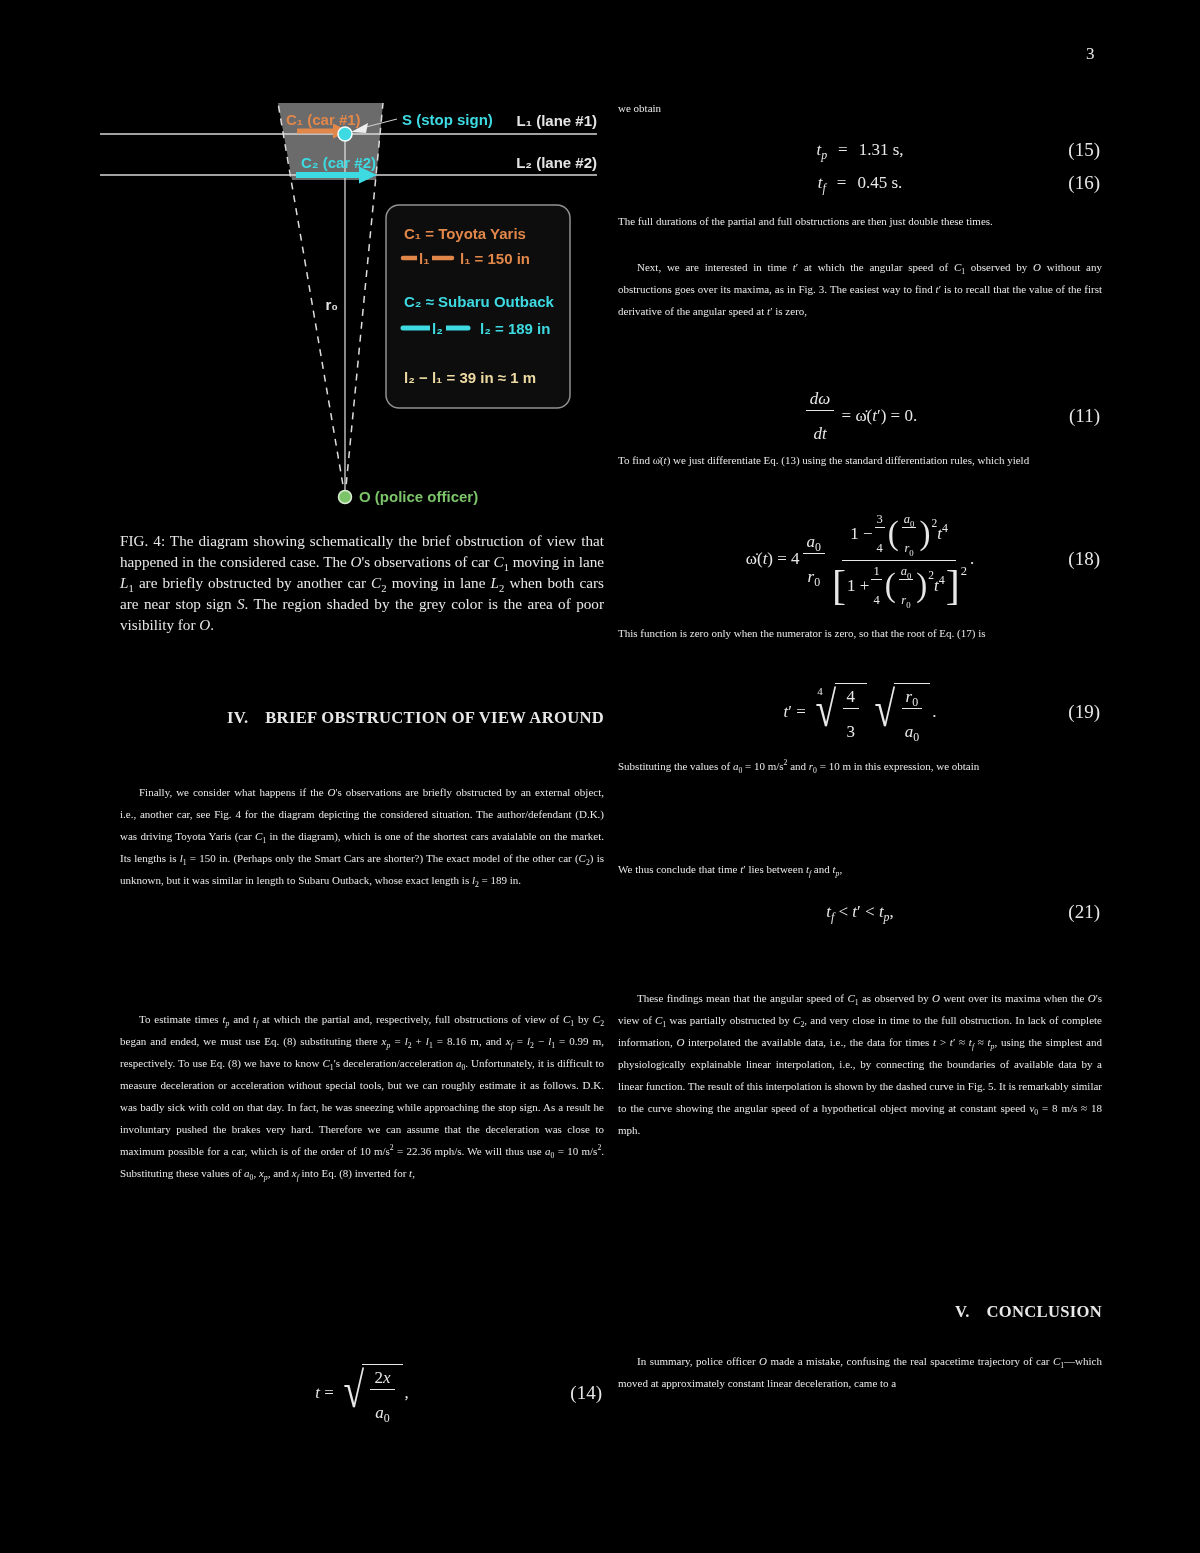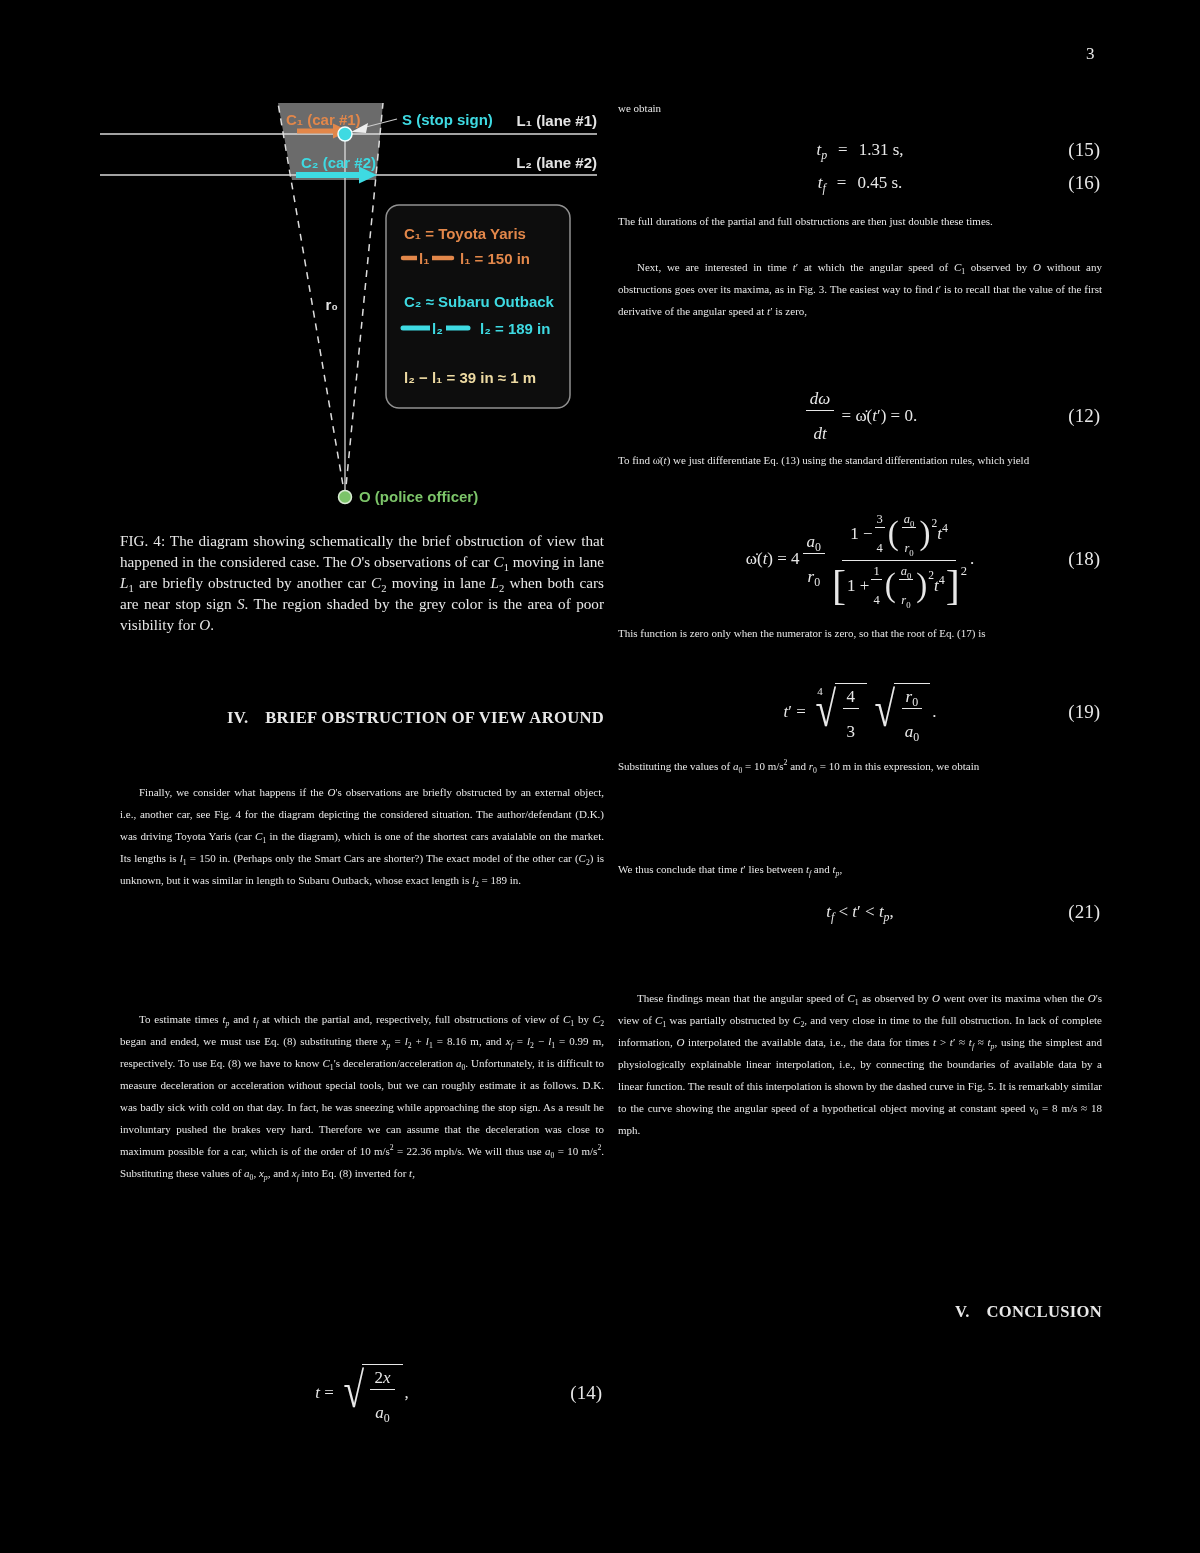--- a/index.html
+++ b/index.html
@@ -145,21 +145,21 @@
 
     <div class="blk para" style="top:210px">The full durations of the partial and full obstructions are then just double these times.</div>
 
     <div class="blk para indent" style="top:256px">Next, we are interested in time <i>t</i>′ at which the angular speed of <i>C</i><sub>1</sub> observed by <i>O</i> without any obstructions goes over its maxima, as in Fig. 3. The easiest way to find <i>t</i>′ is to recall that the value of the first derivative of the angular speed at <i>t</i>′ is zero,</div>
 
     <div class="eq" style="top:386px;height:60px">
       <span class="emath">
         <span class="frac"><span class="fn"><i>dω</i></span><span class="fd"><i>dt</i></span></span>
         <span> = ω̇(<i>t</i>′) = 0.</span>
       </span>
-      <span class="eq-num">(12)</span>
+      <span class="eq-num">(11)</span>
     </div>
 
     <div class="blk para" style="top:449px">To find ω̇(<i>t</i>) we just differentiate Eq. (13) using the standard differentiation rules, which yield</div>
 
     <div class="eq" style="top:500px;height:118px">
       <span class="emath">
         <span>ω̇(<i>t</i>) = 4</span>
         <span class="frac"><span class="fn"><i>a</i><sub>0</sub></span><span class="fd"><i>r</i><sub>0</sub></span></span>
         <span class="frac bigfrac">
           <span class="fn">
@@ -227,15 +227,16 @@
           <span><i>t</i><sub><i>f</i></sub> &lt; <i>t</i>′ &lt; <i>t</i><sub><i>p</i></sub>,</span>
         </span>
       <span class="eq-num">(21)</span>
     </div>
 
 
     <div class="blk para indent" style="top:987px">These findings mean that the angular speed of <i>C</i><sub>1</sub> as observed by <i>O</i> went over its maxima when the <i>O</i>'s view of <i>C</i><sub>1</sub> was partially obstructed by <i>C</i><sub>2</sub>, and very close in time to the full obstruction. In lack of complete information, <i>O</i> interpolated the available data, i.e., the data for times <i>t</i> &gt; <i>t</i>′ ≈ <i>t</i><sub><i>f</i></sub> ≈ <i>t</i><sub><i>p</i></sub>, using the simplest and physiologically explainable linear interpolation, i.e., by connecting the boundaries of available data by a linear function. The result of this interpolation is shown by the dashed curve in Fig. 5. It is remarkably similar to the curve showing the angular speed of a hypothetical object moving at constant speed <i>v</i><sub>0</sub> = 8 m/s ≈ 18 mph.</div>
 
     <div class="blk schead" style="top:1300px">V. CONCLUSION</div>
 
+    <div class="blk para indent" style="top:1350px">In summary, police officer <i>O</i> made a mistake, confusing the real spacetime trajectory of car <i>C</i><sub>1</sub>—which moved at approximately constant linear deceleration, came to a</div>
   </div>
 
 </div>
 
 </body></html>

